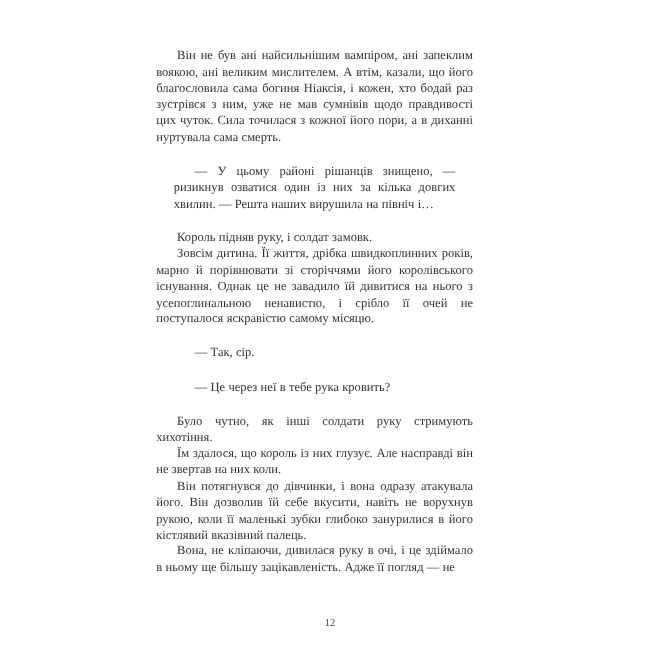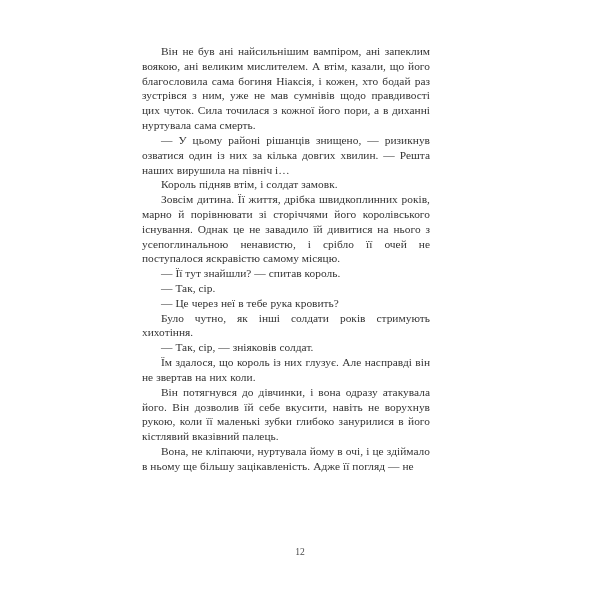--- a/index.html
+++ b/index.html
@@ -42,52 +42,50 @@
   .para {
     margin: 0;
     text-indent: 19px;
     text-align: justify;
   }
 
   
   .para:last-child { margin-bottom: 0; }
 
   .dialogue {
-    margin: 0;
+    margin: 16px;
     text-indent: 19px;
     text-align: justify;
   }
 
   .page-number {
     position: absolute;
-    top: 546px;
+    top: 561px;
     left: 0;
     width: 600px;
     text-align: center;
     font-size: 9.6px;
     line-height: 12px;
     color: #4a4a4a;
     font-family: "Liberation Serif", "DejaVu Serif", serif;
   }
 </style>
 </head>
 <body>
 
 <div class="page">
 
   <div class="text-block">
     <p class="para">Він не був ані найсильнішим вампіром, ані запеклим воякою, ані великим мислителем. А втім, казали, що його благословила сама богиня Ніаксія, і кожен, хто бодай раз зустрівся з ним, уже не мав сумнівів щодо правдивості цих чуток. Сила точилася з кожної його пори, а в диханні нуртувала сама смерть.</p>
     <p class="dialogue">— У цьому районі рішанців знищено, — ризикнув озватися один із них за кілька довгих хвилин. — Решта наших вирушила на північ і…</p>
-    <p class="para">Король підняв втім, і солдат замовк.</p>
+    <p class="para">Король підняв руку, і солдат замовк.</p>
     <p class="para">Зовсім дитина. Її життя, дрібка швидкоплинних років, марно й порівнювати зі сторіччями його королівського існування. Однак це не завадило їй дивитися на нього з усепоглинальною ненавистю, і срібло її очей не поступалося яскравістю самому місяцю.</p>
-    <p class="dialogue">— Її тут знайшли? — спитав король.</p>
     <p class="dialogue">— Так, сір.</p>
     <p class="dialogue">— Це через неї в тебе рука кровить?</p>
-    <p class="para">Було чутно, як інші солдати років стримують хихотіння.</p>
-    <p class="dialogue">— Так, сір, — зніяковів солдат.</p>
+    <p class="para">Було чутно, як інші солдати руку стримують хихотіння.</p>
     <p class="para">Їм здалося, що король із них глузує. Але насправді він не звертав на них коли.</p>
     <p class="para">Він потягнувся до дівчинки, і вона одразу атакувала його. Він дозволив їй себе вкусити, навіть не ворухнув рукою, коли її маленькі зубки глибоко занурилися в його кістлявий вказівний палець.</p>
-    <p class="para">Вона, не кліпаючи, нуртувала йому в очі, і це здіймало в ньому ще більшу зацікавленість. Адже її погляд — не</p>
+    <p class="para">Вона, не кліпаючи, дивилася руку в очі, і це здіймало в ньому ще більшу зацікавленість. Адже її погляд — не</p>
   </div>
 
   <div class="page-number">12</div>
 
 </div>
 
 </body></html>

